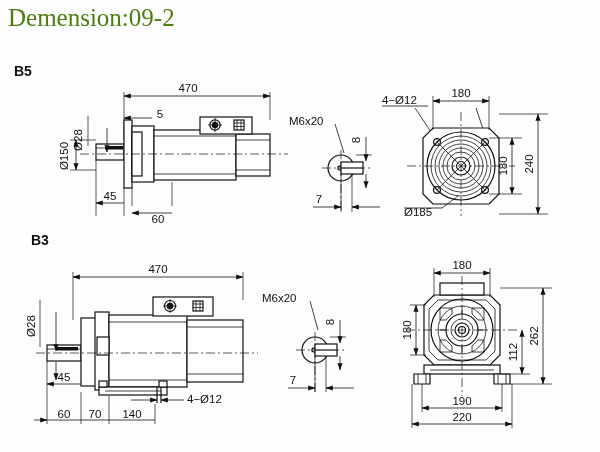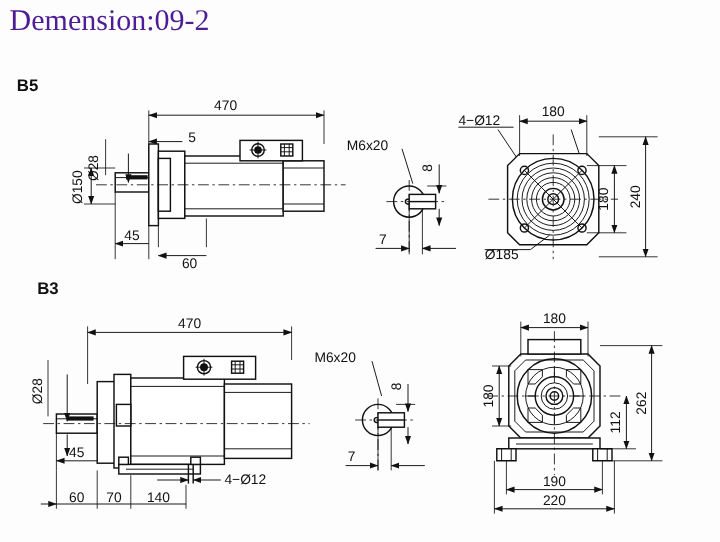--- a/index.html
+++ b/index.html
@@ -7,21 +7,21 @@
     width:600px;height:452px;
     background:#fdfdfe;
     font-family:"Liberation Sans", sans-serif;
     overflow:hidden;
     position:relative;
   }
   #sheet{position:absolute;left:0;top:0;width:600px;height:452px;}
   .title{
     position:absolute;left:8px;top:4px;
     font-family:"Liberation Serif", serif;
-    font-size:25px;color:#4c1d95;letter-spacing:0px;
+    font-size:25px;color:#4d7c0f;letter-spacing:0px;
   }
   svg{position:absolute;left:0;top:0;}
   text{font-family:"Liberation Sans", sans-serif;fill:#111;}
   .dim{font-size:11.5px;}
   .lbl{font-size:14px;font-weight:bold;}
   .ln{stroke:#111;fill:none;}
   .obj{stroke-width:1.2;}
   .thin{stroke-width:0.8;}
   .ext{stroke-width:0.7;}
   .ctr{stroke-width:0.7;stroke-dasharray:9,3,2,3;}

